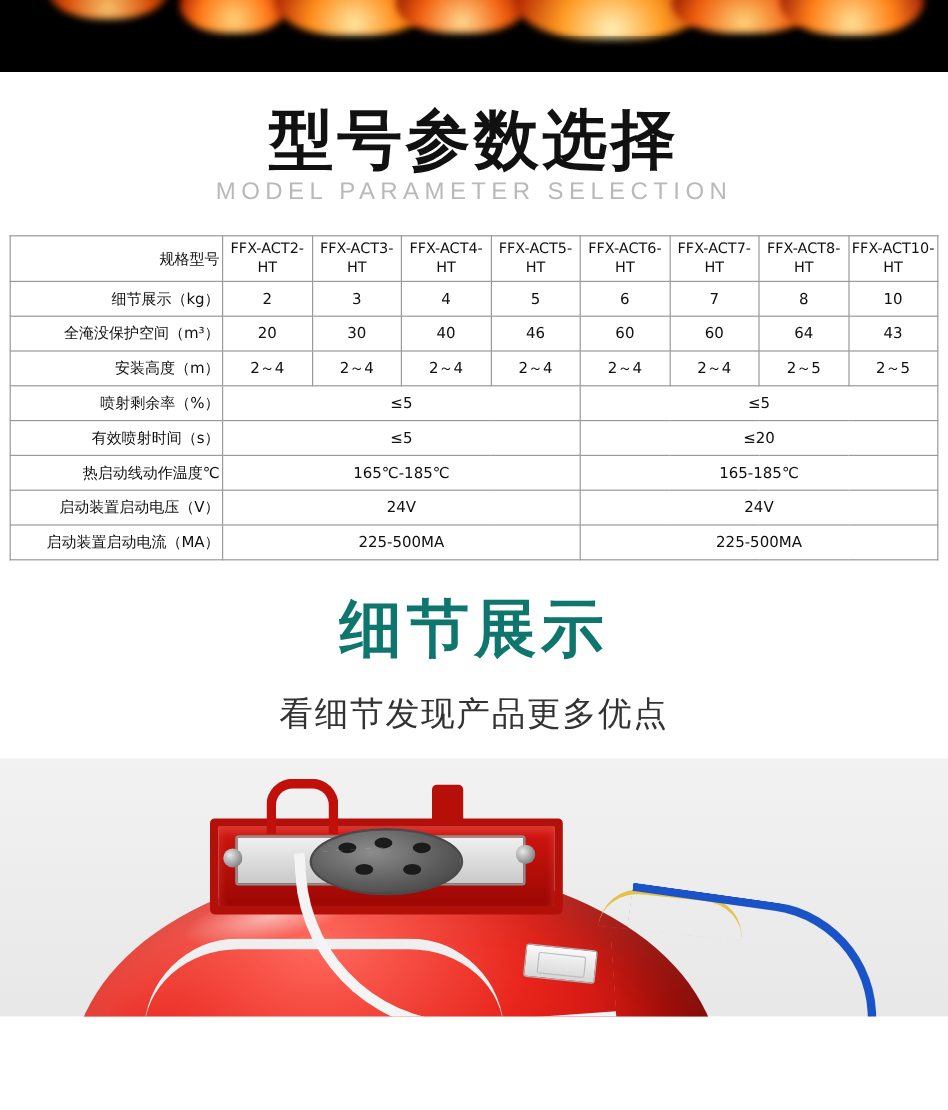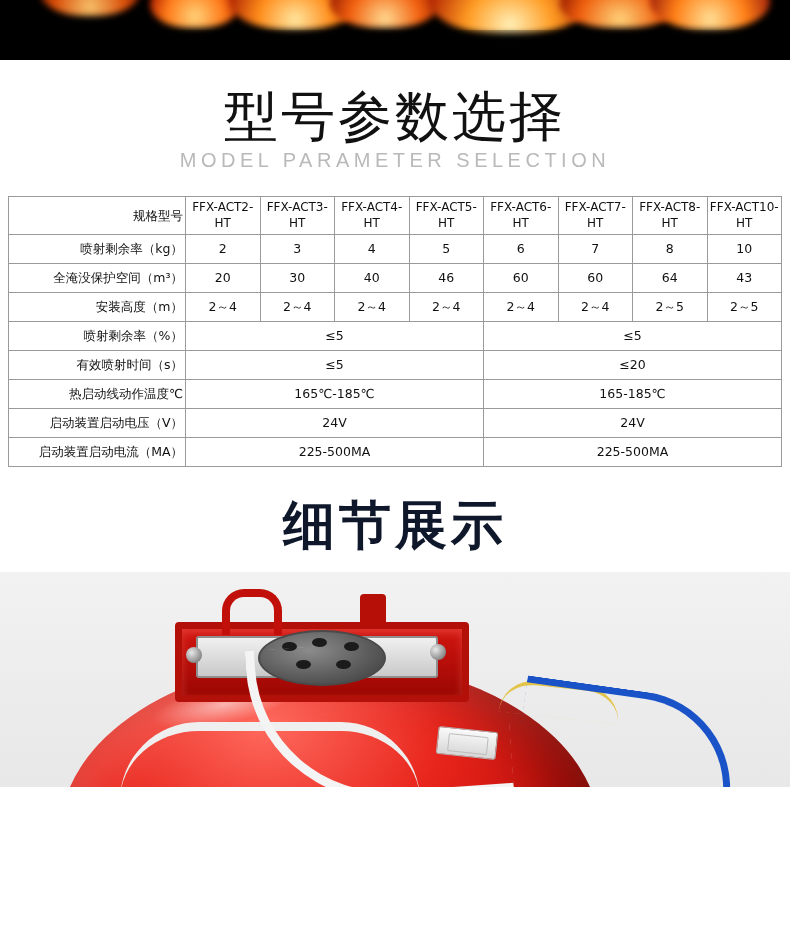--- a/index.html
+++ b/index.html
@@ -43,21 +43,21 @@
   }
 
   
   .title-block {
     text-align: center;
     padding-top: 26px;
   }
   .title-cn {
     font-family: "DejaVu Sans", "Liberation Sans", sans-serif;
     font-size: 54px;
-    font-weight: 400;
+    font-weight: 700;
     color: #111111;
     letter-spacing: 3px;
     line-height: 1.15;
   }
   .title-en {
     margin-top: 1px;
     font-size: 20px;
     letter-spacing: 4.5px;
     color: #b9b9b9;
     font-weight: 400;
@@ -96,21 +96,21 @@
 
   
   .detail-block {
     text-align: center;
     margin-top: 30px;
   }
   .detail-title {
     font-family: "DejaVu Sans", "Liberation Sans", sans-serif;
     font-size: 52px;
     font-weight: 700;
-    color: #0f172a;
+    color: #0f766e;
     letter-spacing: 4px;
     line-height: 1.1;
   }
   .detail-sub {
     font-family: "DejaVu Sans", "Liberation Sans", sans-serif;
     margin-top: 22px;
     font-size: 28px;
     color: #333333;
     letter-spacing: 1.5px;
   }
@@ -305,21 +305,21 @@
         <td class="model">FFX-ACT2-HT</td>
         <td class="model">FFX-ACT3-HT</td>
         <td class="model">FFX-ACT4-HT</td>
         <td class="model">FFX-ACT5-HT</td>
         <td class="model">FFX-ACT6-HT</td>
         <td class="model">FFX-ACT7-HT</td>
         <td class="model">FFX-ACT8-HT</td>
         <td class="model">FFX-ACT10-HT</td>
       </tr>
       <tr>
-        <td class="rowhead">喷射剩余率（kg）</td>
+        <td class="rowhead">细节展示（kg）</td>
         <td>2</td>
         <td>3</td>
         <td>4</td>
         <td>5</td>
         <td>6</td>
         <td>7</td>
         <td>8</td>
         <td>10</td>
       </tr>
       <tr class="tbl-row-tall">
@@ -368,20 +368,21 @@
         <td class="rowhead">启动装置启动电流（MA）</td>
         <td colspan="4">225-500MA</td>
         <td colspan="4">225-500MA</td>
       </tr>
     </tbody>
   </table>
 </div>
 
 <div class="detail-block">
   <div class="detail-title">细节展示</div>
+  <div class="detail-sub">看细节发现产品更多优点</div>
 </div>
 
 <div class="photo">
   <div class="tank"></div>
   <div class="tank-highlight"></div>
   <div class="bracket"></div>
   <div class="bracket-inner"></div>
   <div class="handle"></div>
   <div class="handle2"></div>
   <div class="valve"></div>

